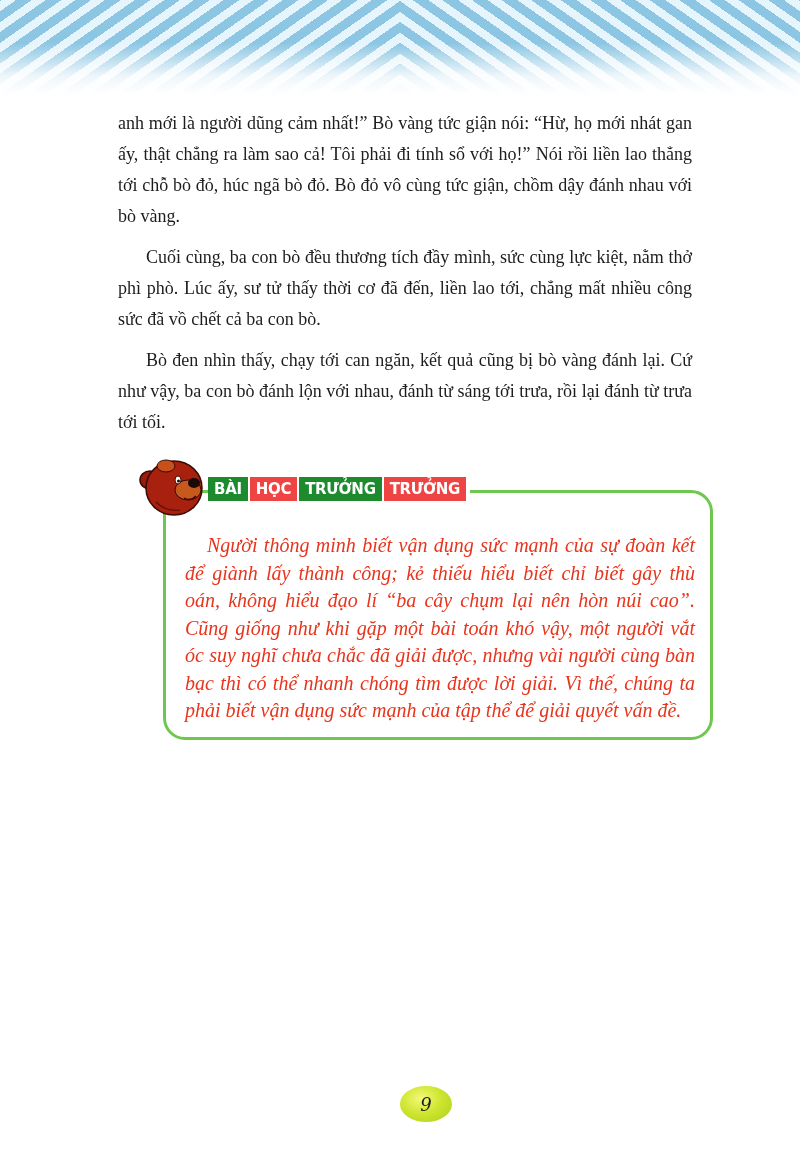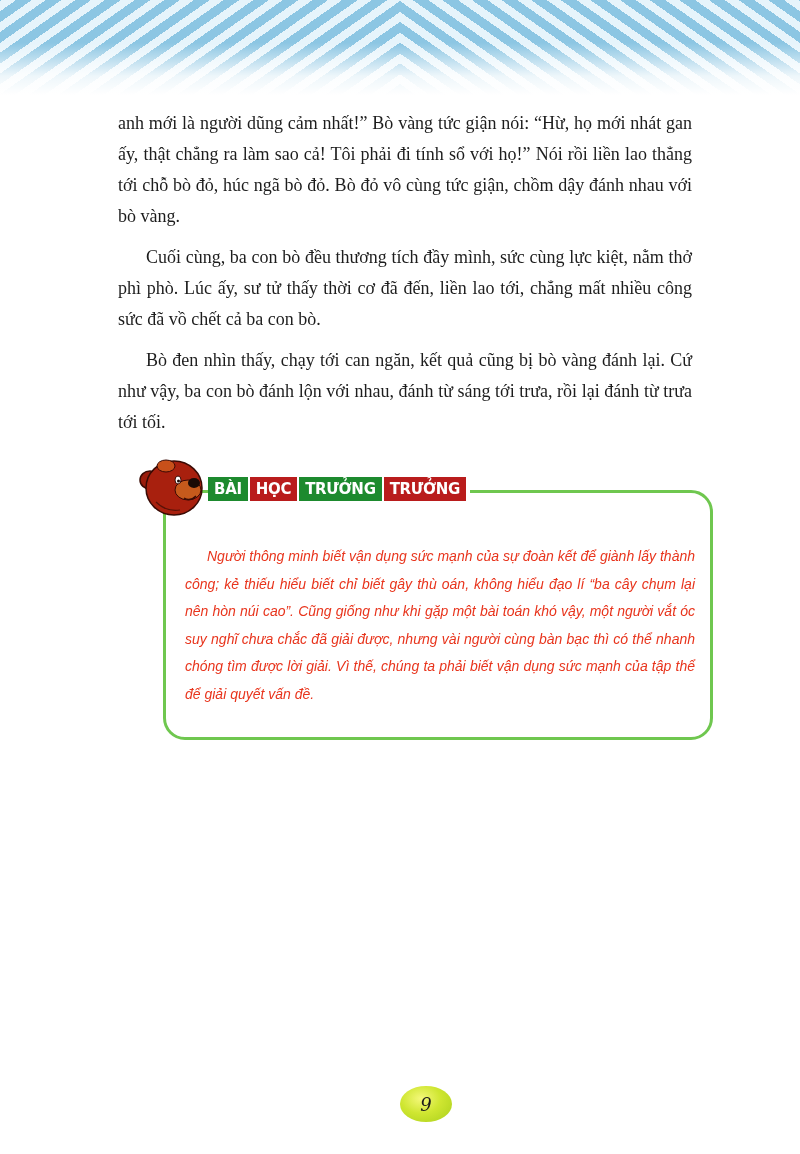--- a/index.html
+++ b/index.html
@@ -82,38 +82,38 @@
     font-family: "DejaVu Sans", sans-serif;
     font-weight: bold;
     font-size: 15px;
     color: #ffffff;
     padding: 3px 6px;
     border-radius: 0;
     line-height: 18px;
     letter-spacing: -0.3px;
   }
   .pill.green { background: #1d8a2e; }
-  .pill.blue  { background: #b91c1c; }
+  .pill.blue  { background: #ef4444; }
 
   .mascot {
     position: absolute;
     left: 136px;
     top: 452px;
     width: 80px;
     height: 70px;
   }
 
   .lesson-text {
     position: absolute;
     left: 185px;
-    top: 543px;
+    top: 532px;
     width: 510px;
-    font-family: Liberation Sans, sans-serif;
+    font-family: Liberation Serif, serif;
     font-style: italic;
-    font-size: 14px;
+    font-size: 20px;
     line-height: 27.5px;
     color: #e8341c;
     text-align: justify;
     text-indent: 22px;
   }
 
   .page-number {
     position: absolute;
     left: 400px;
     top: 1086px;

